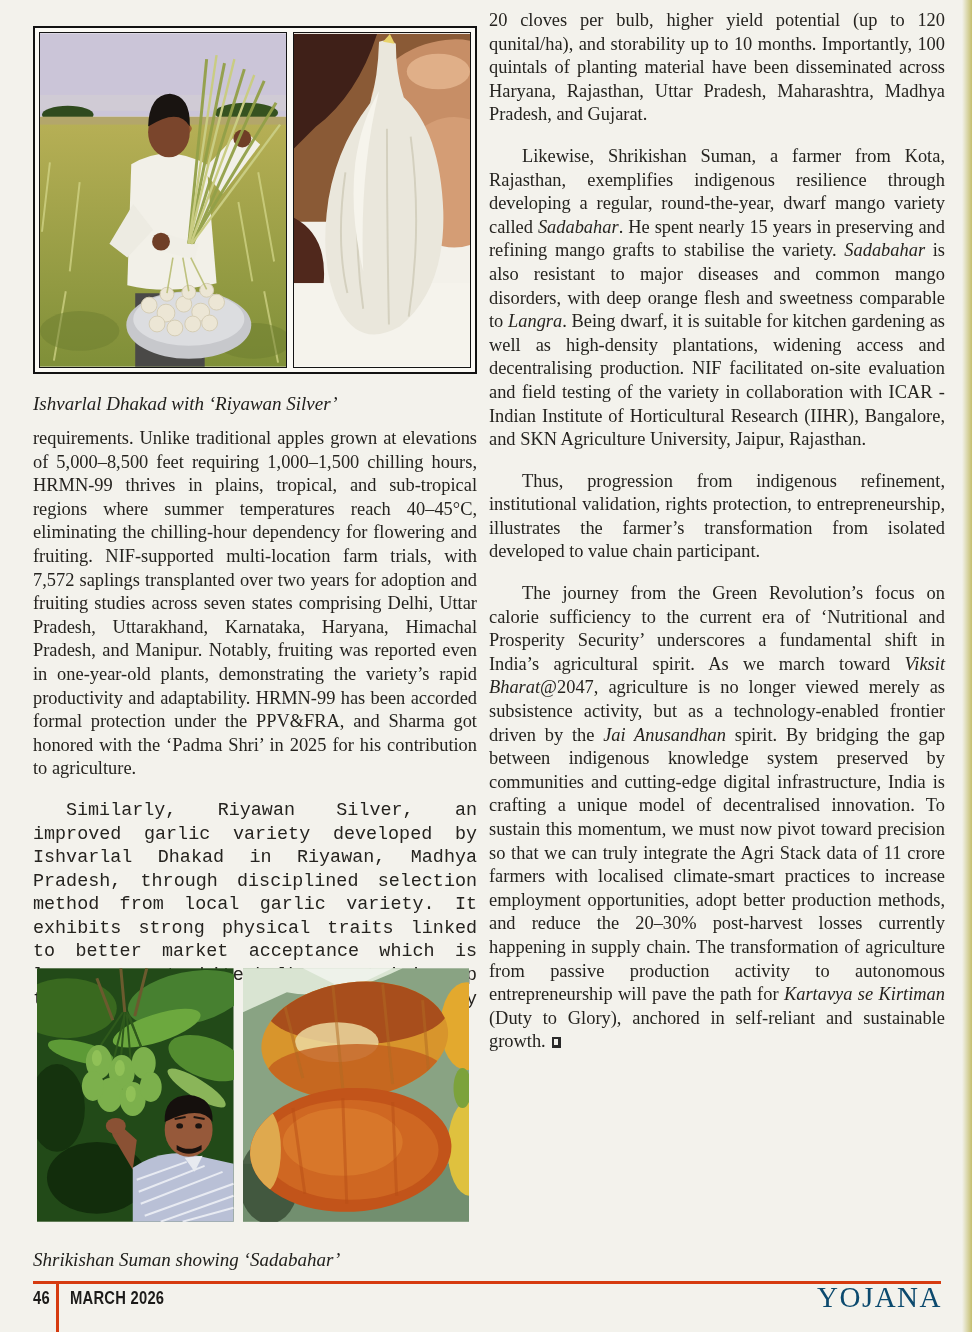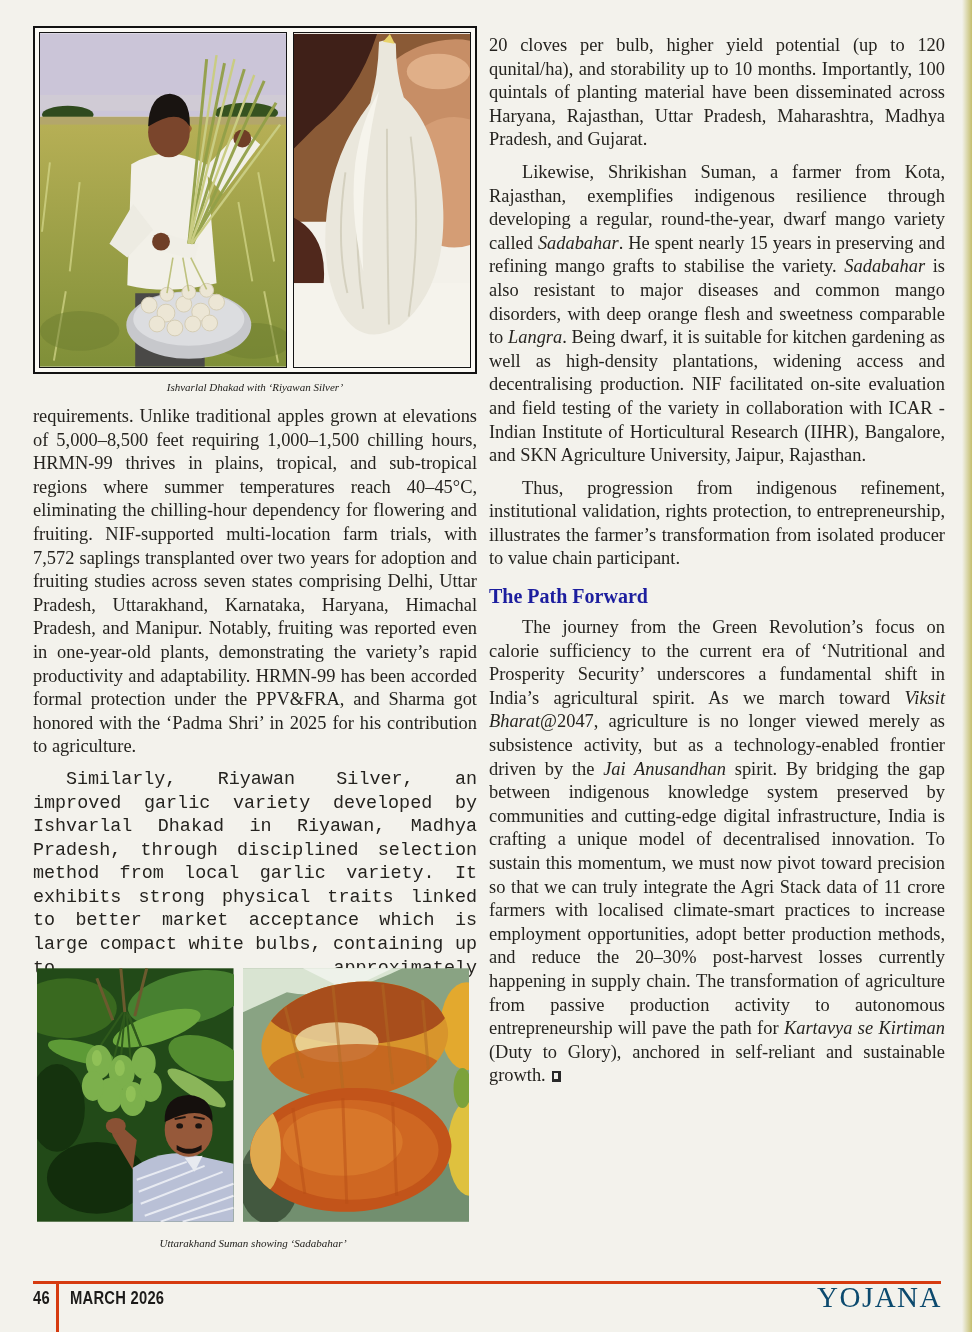--- a/index.html
+++ b/index.html
@@ -5,35 +5,35 @@
   :root { --red:#d63b10; --blue:#1c1e9e; --bg:#f3f2ec; --ink:#25231f; }
   * { box-sizing:border-box; }
   html,body { margin:0; padding:0; }
   body {
     width:972px; height:1332px; position:relative; overflow:hidden;
     background:var(--bg); color:var(--ink);
     font-family:"Liberation Serif", serif;
   }
   .col { position:absolute; }
   .col-left { left:33px; top:26px; width:444px; }
-  .col-right { left:489px; top:34px; width:456px; text-align:justify; }
+  .col-right { left:489px; top:9px; width:456px; text-align:justify; }
 
   .fig-top {
     margin:0; width:444px; height:348px; border:2px solid #121212;
     background:#fbfaf5; padding:4px; display:flex; gap:6px;
   }
   .fig-top svg { height:336px; border:1px solid #141414; display:block; }
   .caption {
-    margin-top:7px; width:100%; text-align:center; font-style:italic;
-    font-size:11px; color:#21201d;
+    margin-top:19px; width:100%; text-align:left; font-style:italic;
+    font-size:19px; color:#21201d;
   }
   .textblock { margin-top:12px; text-align:justify; }
 
   .para { margin:0 0 9px 0; font-size:18.4px; line-height:23.6px; }
-  .para.indent { text-indent:33px; }
+  .para.indent { text-indent:33px;margin-top:18px; }
   .para.italic { font-style:italic; }
   .para.jl { text-align-last:justify;font-family:Liberation Mono, monospace; }
   .it { font-style:italic; }
   .section-heading {
     color:var(--blue); font-weight:bold; font-size:20px; line-height:24px;
     margin:13px 0 8px 0; text-align:left;
   }
   .endmark {
     display:inline-block; width:9px; height:11px; margin-left:6px;
     border:2px solid #2a2a2a; border-right-width:3px; border-bottom-width:3px;
@@ -242,28 +242,27 @@
       </g>
       <ellipse cx="108" cy="182" rx="101" ry="62" fill="#c2541a" transform="rotate(-3 108 182)"></ellipse>
       <g clip-path="url(#dmB)">
         <ellipse cx="108" cy="182" rx="88" ry="50" fill="#cf6722"></ellipse>
         <ellipse cx="100" cy="174" rx="60" ry="34" fill="#d97a2c" opacity="0.85"></ellipse>
         <ellipse cx="22" cy="182" rx="16" ry="42" fill="#dfa94e"></ellipse>
         <path d="M50 140 L62 226 M100 130 L104 236 M150 134 L154 228" stroke="#b84f16" stroke-width="3" opacity="0.5"></path>
       </g>
     </svg>
   </figure>
-  <div class="caption caption-bottom">Uttarakhand Suman showing ‘Sadabahar’</div>
+  <div class="caption caption-bottom">Shrikishan Suman showing ‘Sadabahar’</div>
 </div>
 
 <div class="col col-right">
     <p class="para"><span>20 cloves per bulb, higher yield potential (up to 120 qunital/ha), and storability up to 10 months. Importantly, 100 quintals of planting material have been disseminated across Haryana, Rajasthan, Uttar Pradesh, Maharashtra, Madhya Pradesh, and Gujarat.</span></p>
     <p class="para indent"><span>Likewise, Shrikishan Suman, a farmer from Kota, Rajasthan, exemplifies indigenous resilience through developing a regular, round-the-year, dwarf mango variety called </span><span class="it">Sadabahar</span><span>. He spent nearly 15 years in preserving and refining mango grafts to stabilise the variety. </span><span class="it">Sadabahar</span><span> is also resistant to major diseases and common mango disorders, with deep orange flesh and sweetness comparable to </span><span class="it">Langra</span><span>. Being dwarf, it is suitable for kitchen gardening as well as high-density plantations, widening access and decentralising production. NIF facilitated on-site evaluation and field testing of the variety in collaboration with ICAR - Indian Institute of Horticultural Research (IIHR), Bangalore, and SKN Agriculture University, Jaipur, Rajasthan.</span></p>
-    <p class="para indent"><span>Thus, progression from indigenous refinement, institutional validation, rights protection, to entrepreneurship, illustrates the farmer’s transformation from isolated producer to value chain participant.</span></p>
-    <h3 class="section-heading">The Path Forward</h3>
+    <p class="para indent"><span>Thus, progression from indigenous refinement, institutional validation, rights protection, to entrepreneurship, illustrates the farmer’s transformation from isolated developed to value chain participant.</span></p>
     <p class="para indent"><span>The journey from the Green Revolution’s focus on calorie sufficiency to the current era of ‘Nutritional and Prosperity Security’ underscores a fundamental shift in India’s agricultural spirit. As we march toward </span><span class="it">Viksit Bharat</span><span>@2047, agriculture is no longer viewed merely as subsistence activity, but as a technology-enabled frontier driven by the </span><span class="it">Jai Anusandhan</span><span> spirit. By bridging the gap between indigenous knowledge system preserved by communities and cutting-edge digital infrastructure, India is crafting a unique model of decentralised innovation. To sustain this momentum, we must now pivot toward precision so that we can truly integrate the Agri Stack data of 11 crore farmers with localised climate-smart practices to increase employment opportunities, adopt better production methods, and reduce the 20–30% post-harvest losses currently happening in supply chain. The transformation of agriculture from passive production activity to autonomous entrepreneurship will pave the path for </span><span class="it">Kartavya se Kirtiman</span><span> (Duty to Glory), anchored in self-reliant and sustainable growth.</span><span class="endmark"></span></p>
   </div>
 
 <div class="rule-h"></div>
 <div class="rule-v"></div>
 <div class="footer-meta page-number">46</div>
 <div class="footer-meta issue">MARCH 2026</div>
 <div class="magazine">YOJANA</div>
 <div class="scan-edge"></div>
 

